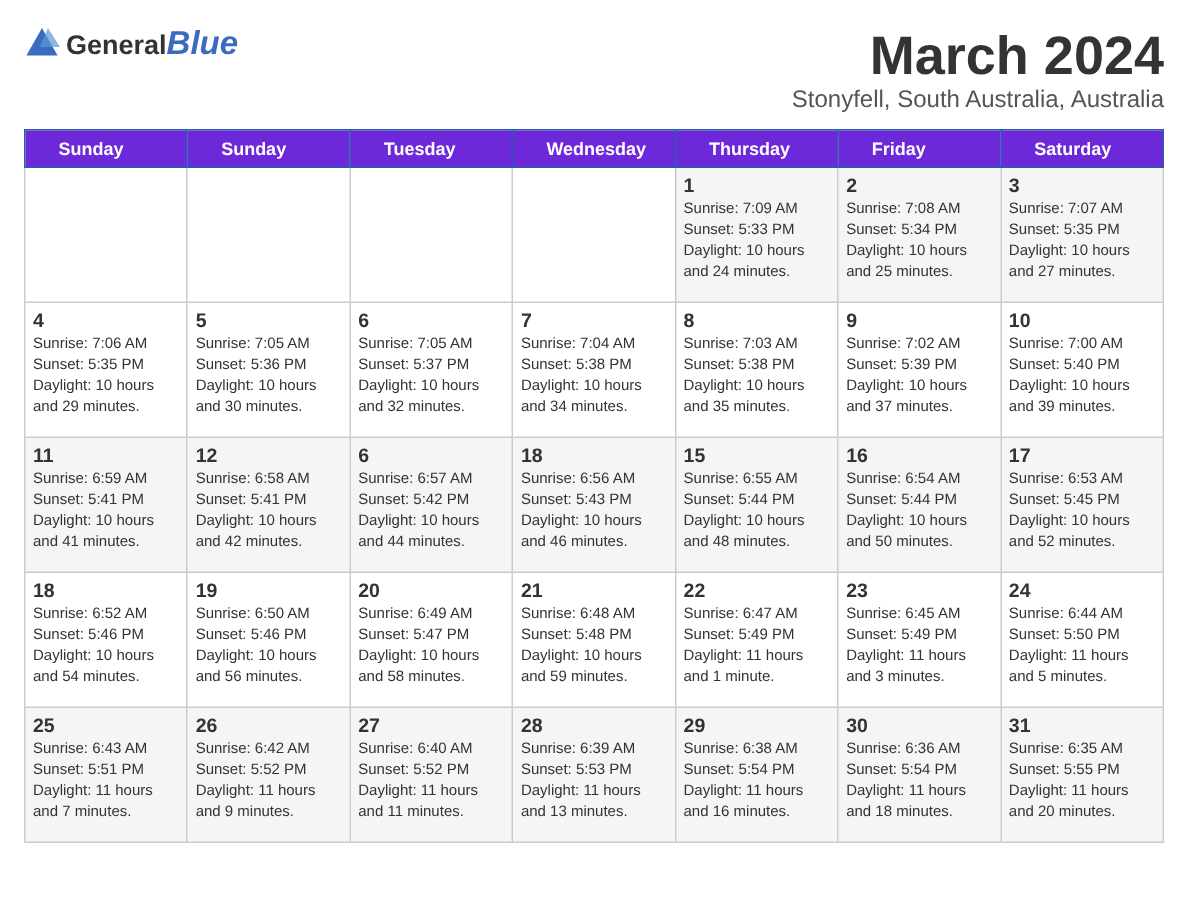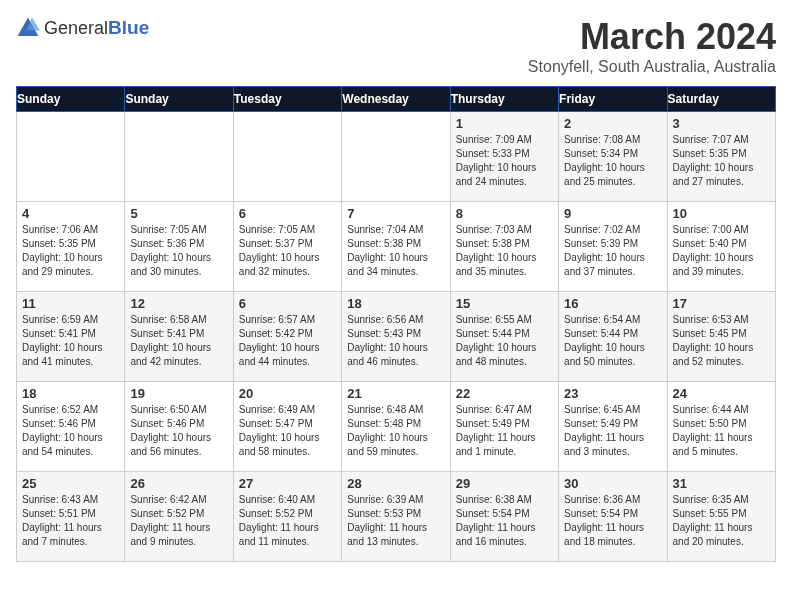--- a/index.html
+++ b/index.html
@@ -16,27 +16,28 @@
       align-items: flex-start;
       margin-bottom: 10px;
     }
     .logo {
       display: flex;
       align-items: center;
       gap: 4px;
     }
     .logo-text-general {
       font-size: 18px;
-      font-weight: normal;
+      font-weight: bold;
       color: #333;
     }
     .logo-text-blue {
-      font-size: 19px;
+      font-size: 22px;
       font-weight: bold;
       color: #3a6bbf;
+      font-style: italic;
     }
     .logo-icon {
       width: 24px;
       height: 24px;
     }
     .title-area {
       text-align: right;
     }
     .month-year {
       font-size: 36px;
@@ -46,25 +47,25 @@
     .location {
       font-size: 16px;
       color: #555;
     }
     table {
       width: 100%;
       border-collapse: collapse;
       table-layout: fixed;
     }
     thead th {
-      background-color: #0f172a;
+      background-color: #6d28d9;
       color: #fff;
       font-size: 12px;
       font-weight: bold;
-      padding: 5px 0;
+      padding: 5px 22px;
       text-align: left;
       border: 1px solid #2a5aaf;
     }
     tbody td {
       border: 1px solid #ccc;
       vertical-align: top;
       padding: 4px 5px;
       font-size: 10px;
       color: #333;
       height: 90px;

